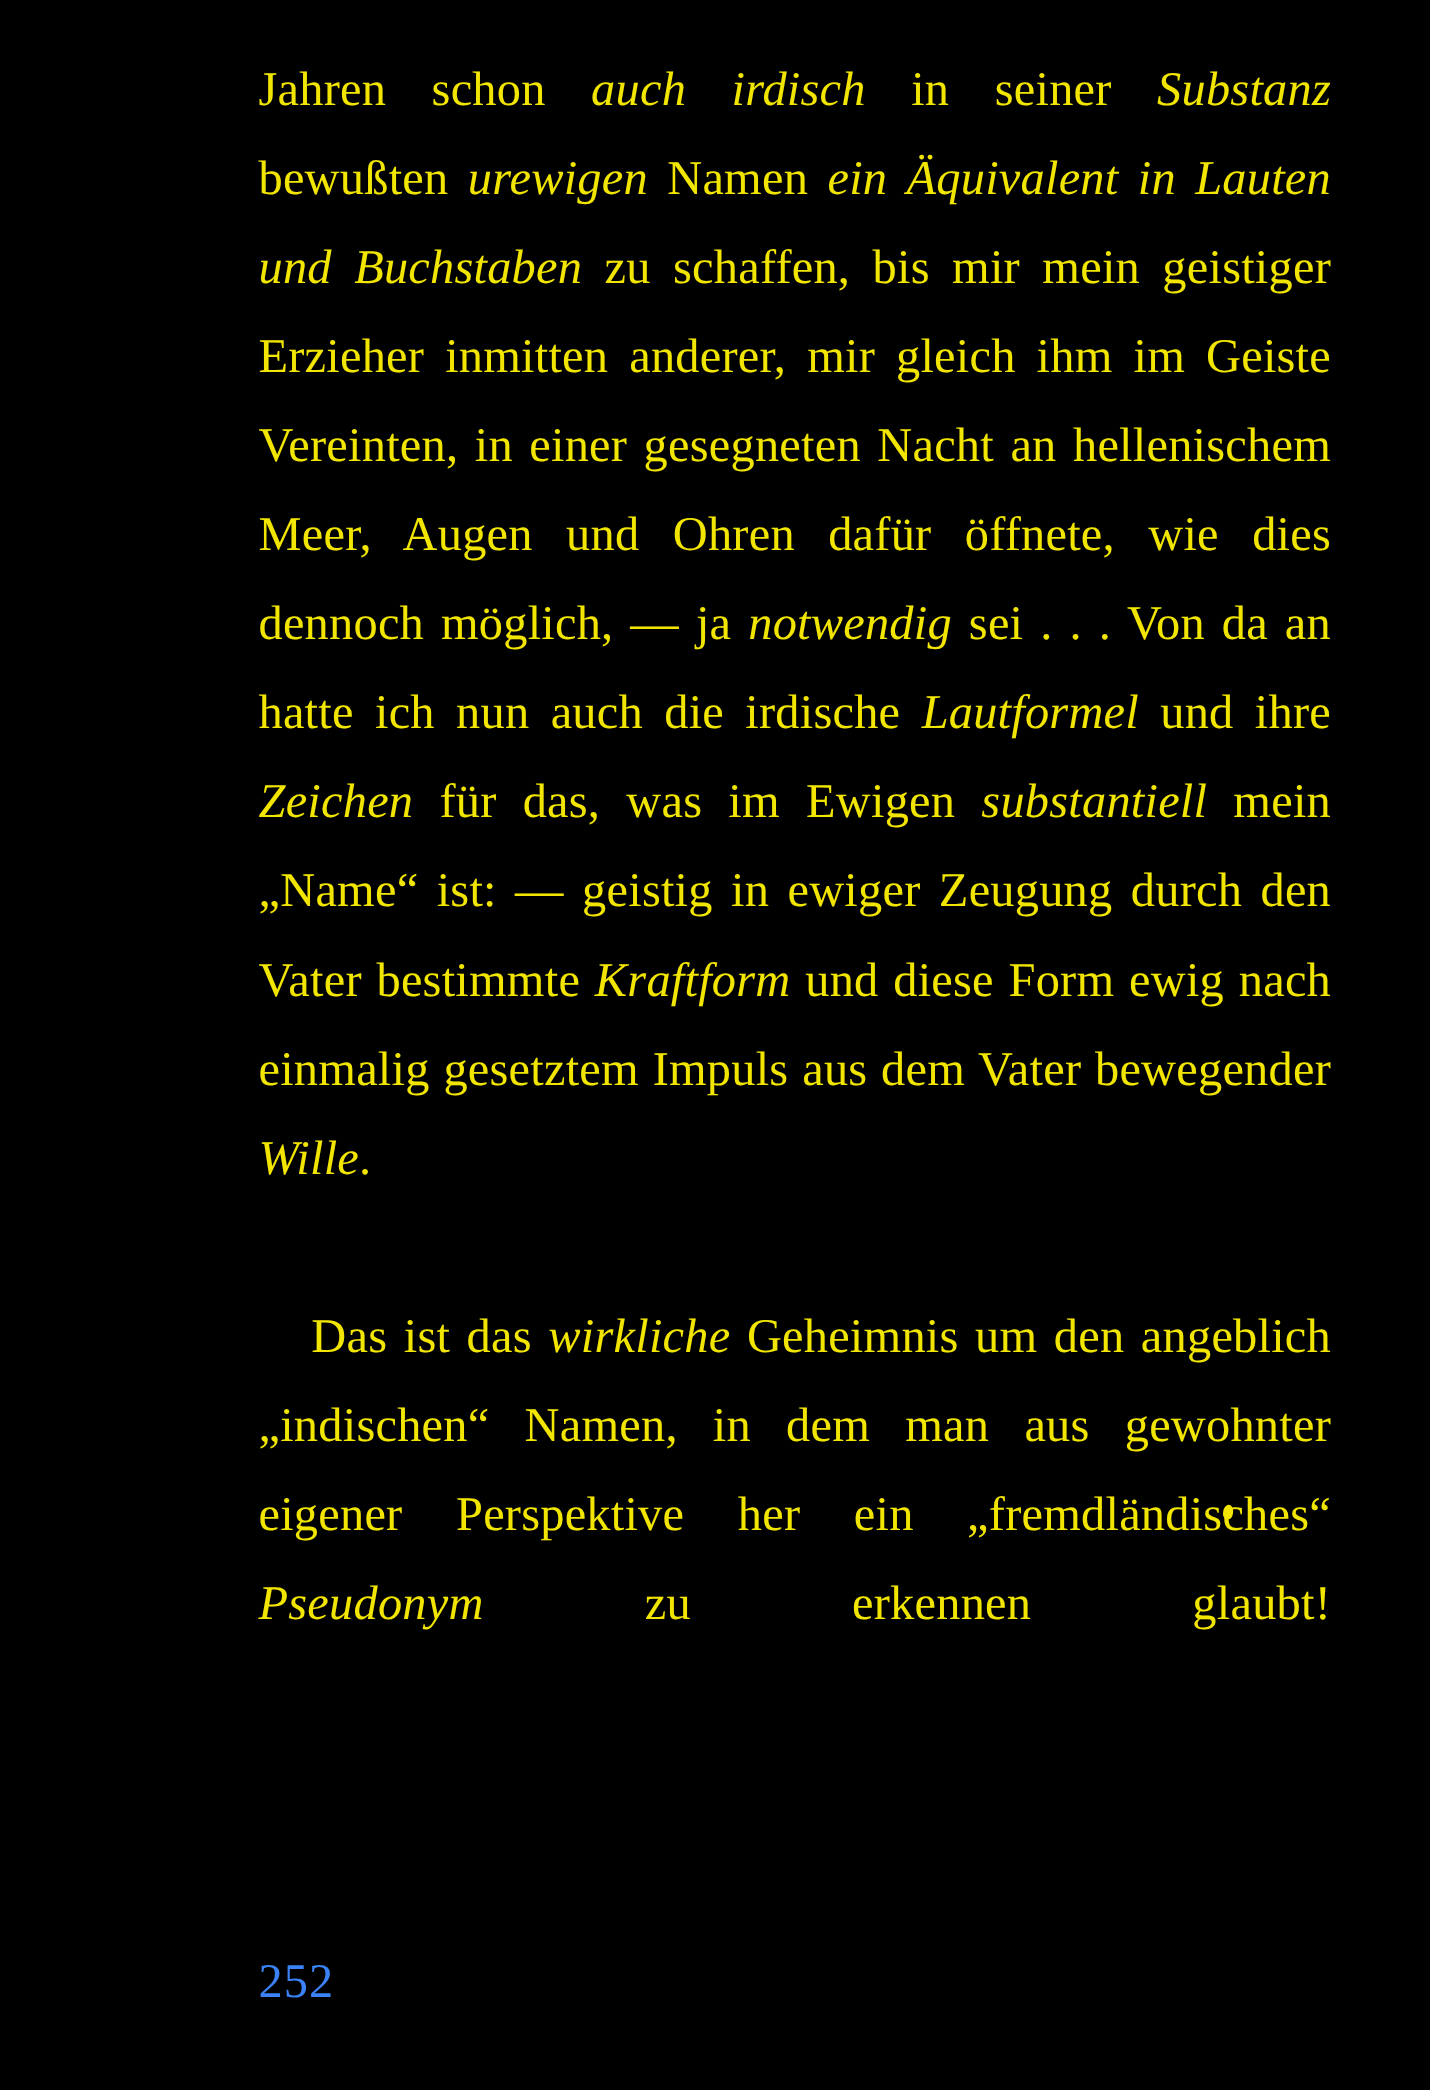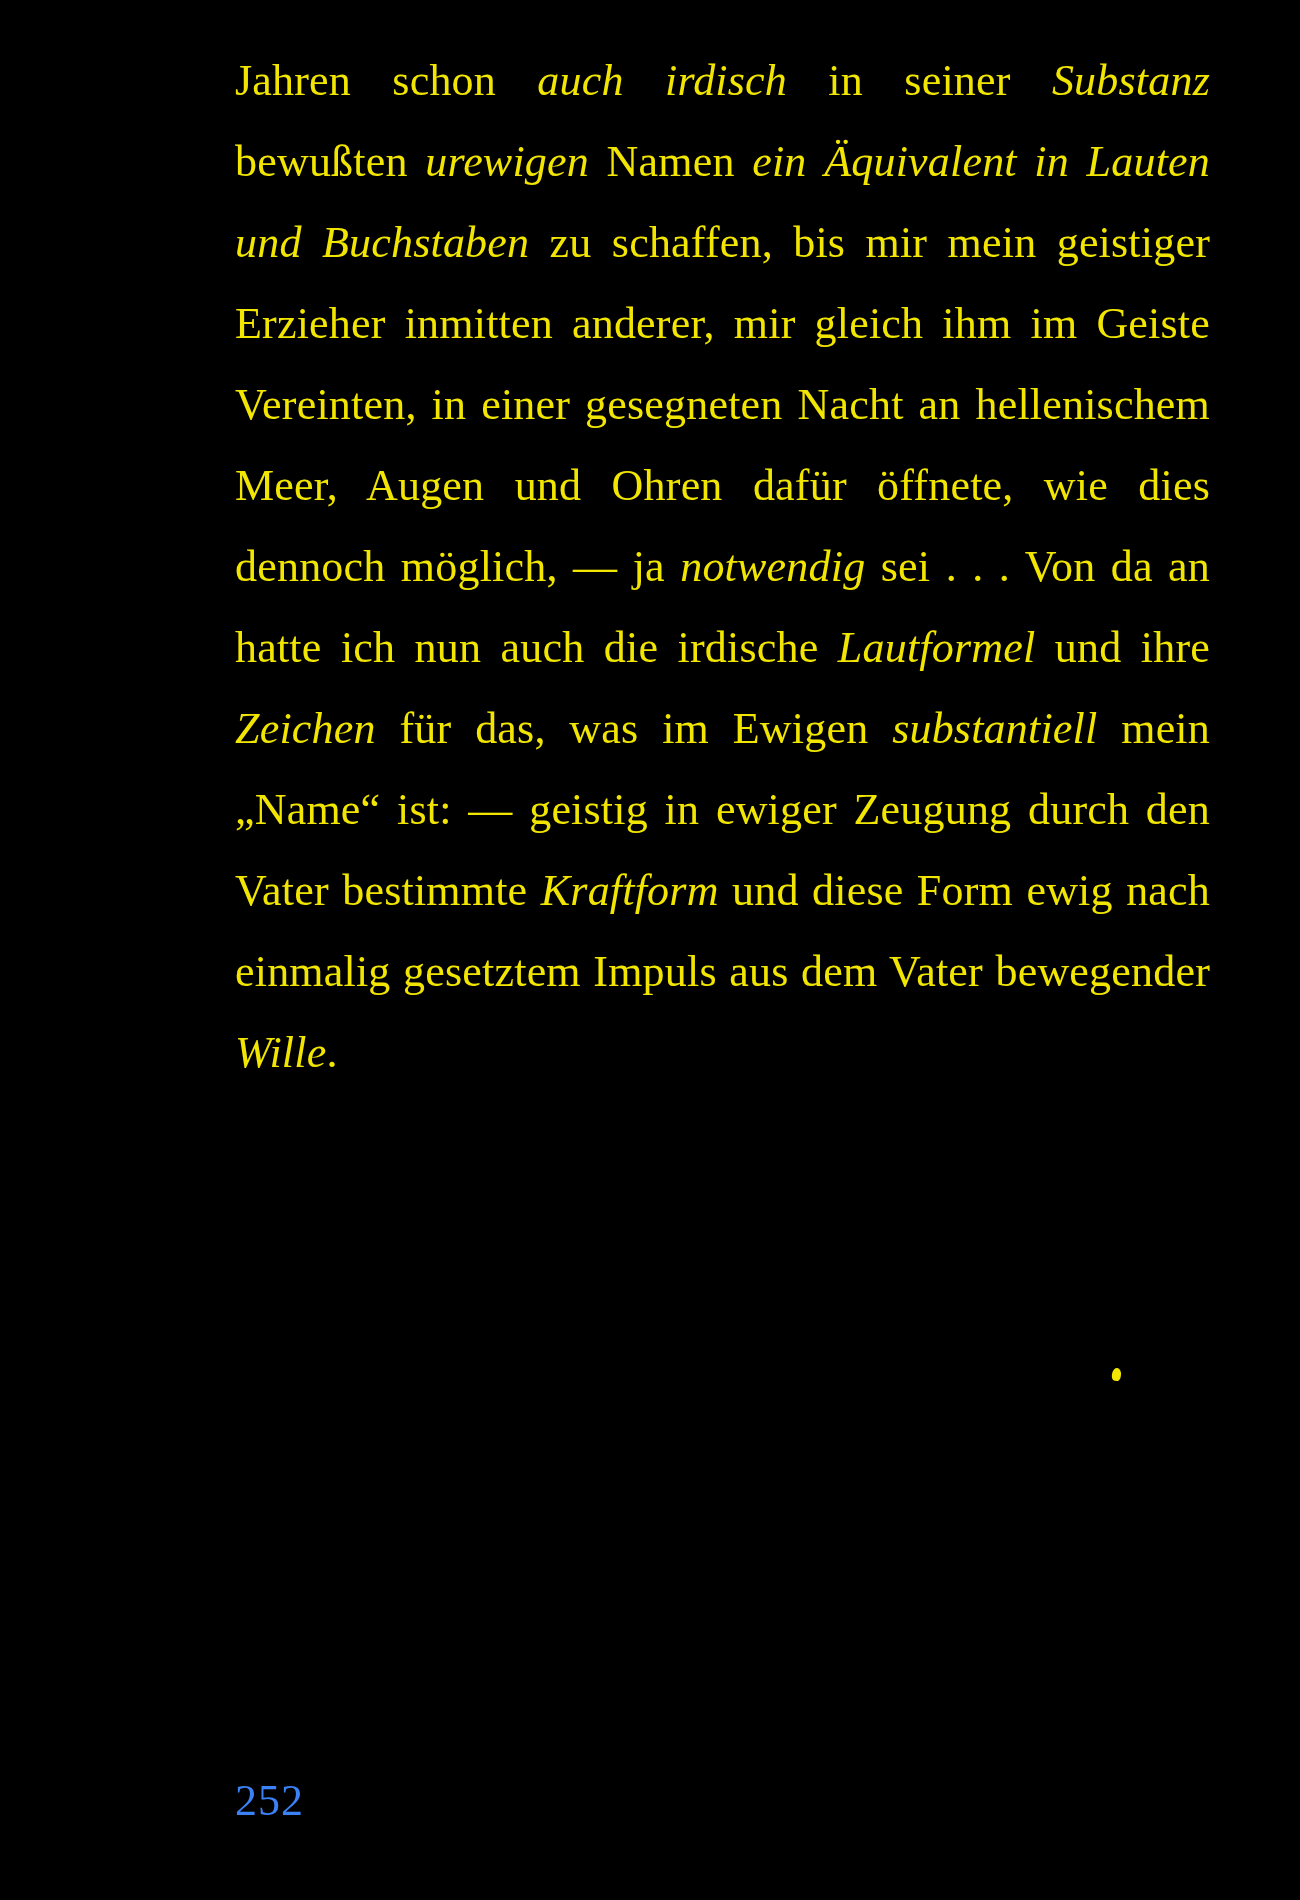--- a/index.html
+++ b/index.html
@@ -73,20 +73,23 @@
 <body>
 
 <div class="page">
 
   <div class="text-block">
 
     <p class="para first">
       <span>Jahren schon </span><i>auch irdisch</i><span> in seiner </span><i>Sub­stanz</i><span> bewußten </span><i>urewigen</i><span> Namen </span><i>ein Äquivalent in Lauten und Buchstaben</i><span> zu schaffen, bis mir mein geistiger Erzieher inmitten anderer, mir gleich ihm im Geiste Vereinten, in einer gesegneten Nacht an hellenischem Meer, Augen und Ohren dafür öffnete, wie dies dennoch möglich, — ja </span><i>notwendig</i><span> sei . . . Von da an hatte ich nun auch die irdische </span><i>Lautformel</i><span> und ihre </span><i>Zeichen</i><span> für das, was im Ewigen </span><i>substan­tiell</i><span> mein „Name“ ist: — geistig in ewiger Zeugung durch den Vater bestimmte </span><i>Kraft­form</i><span> und diese Form ewig nach einmalig gesetztem Impuls aus dem Vater bewegender </span><i>Wille</i><span>.</span>
     </p>
 
+    <p class="para indent">
+      <span>Das ist das </span><i>wirkliche</i><span> Geheimnis um den angeblich „indischen“ Namen, in dem man aus gewohnter eigener Perspektive her ein „fremdländisches“ </span><i>Pseudonym</i><span> zu erkennen glaubt!</span>
+    </p>
 
   </div>
 
   <div class="speck"></div>
 
   <div class="folio">252</div>
 
 </div>
 
 </body></html>

